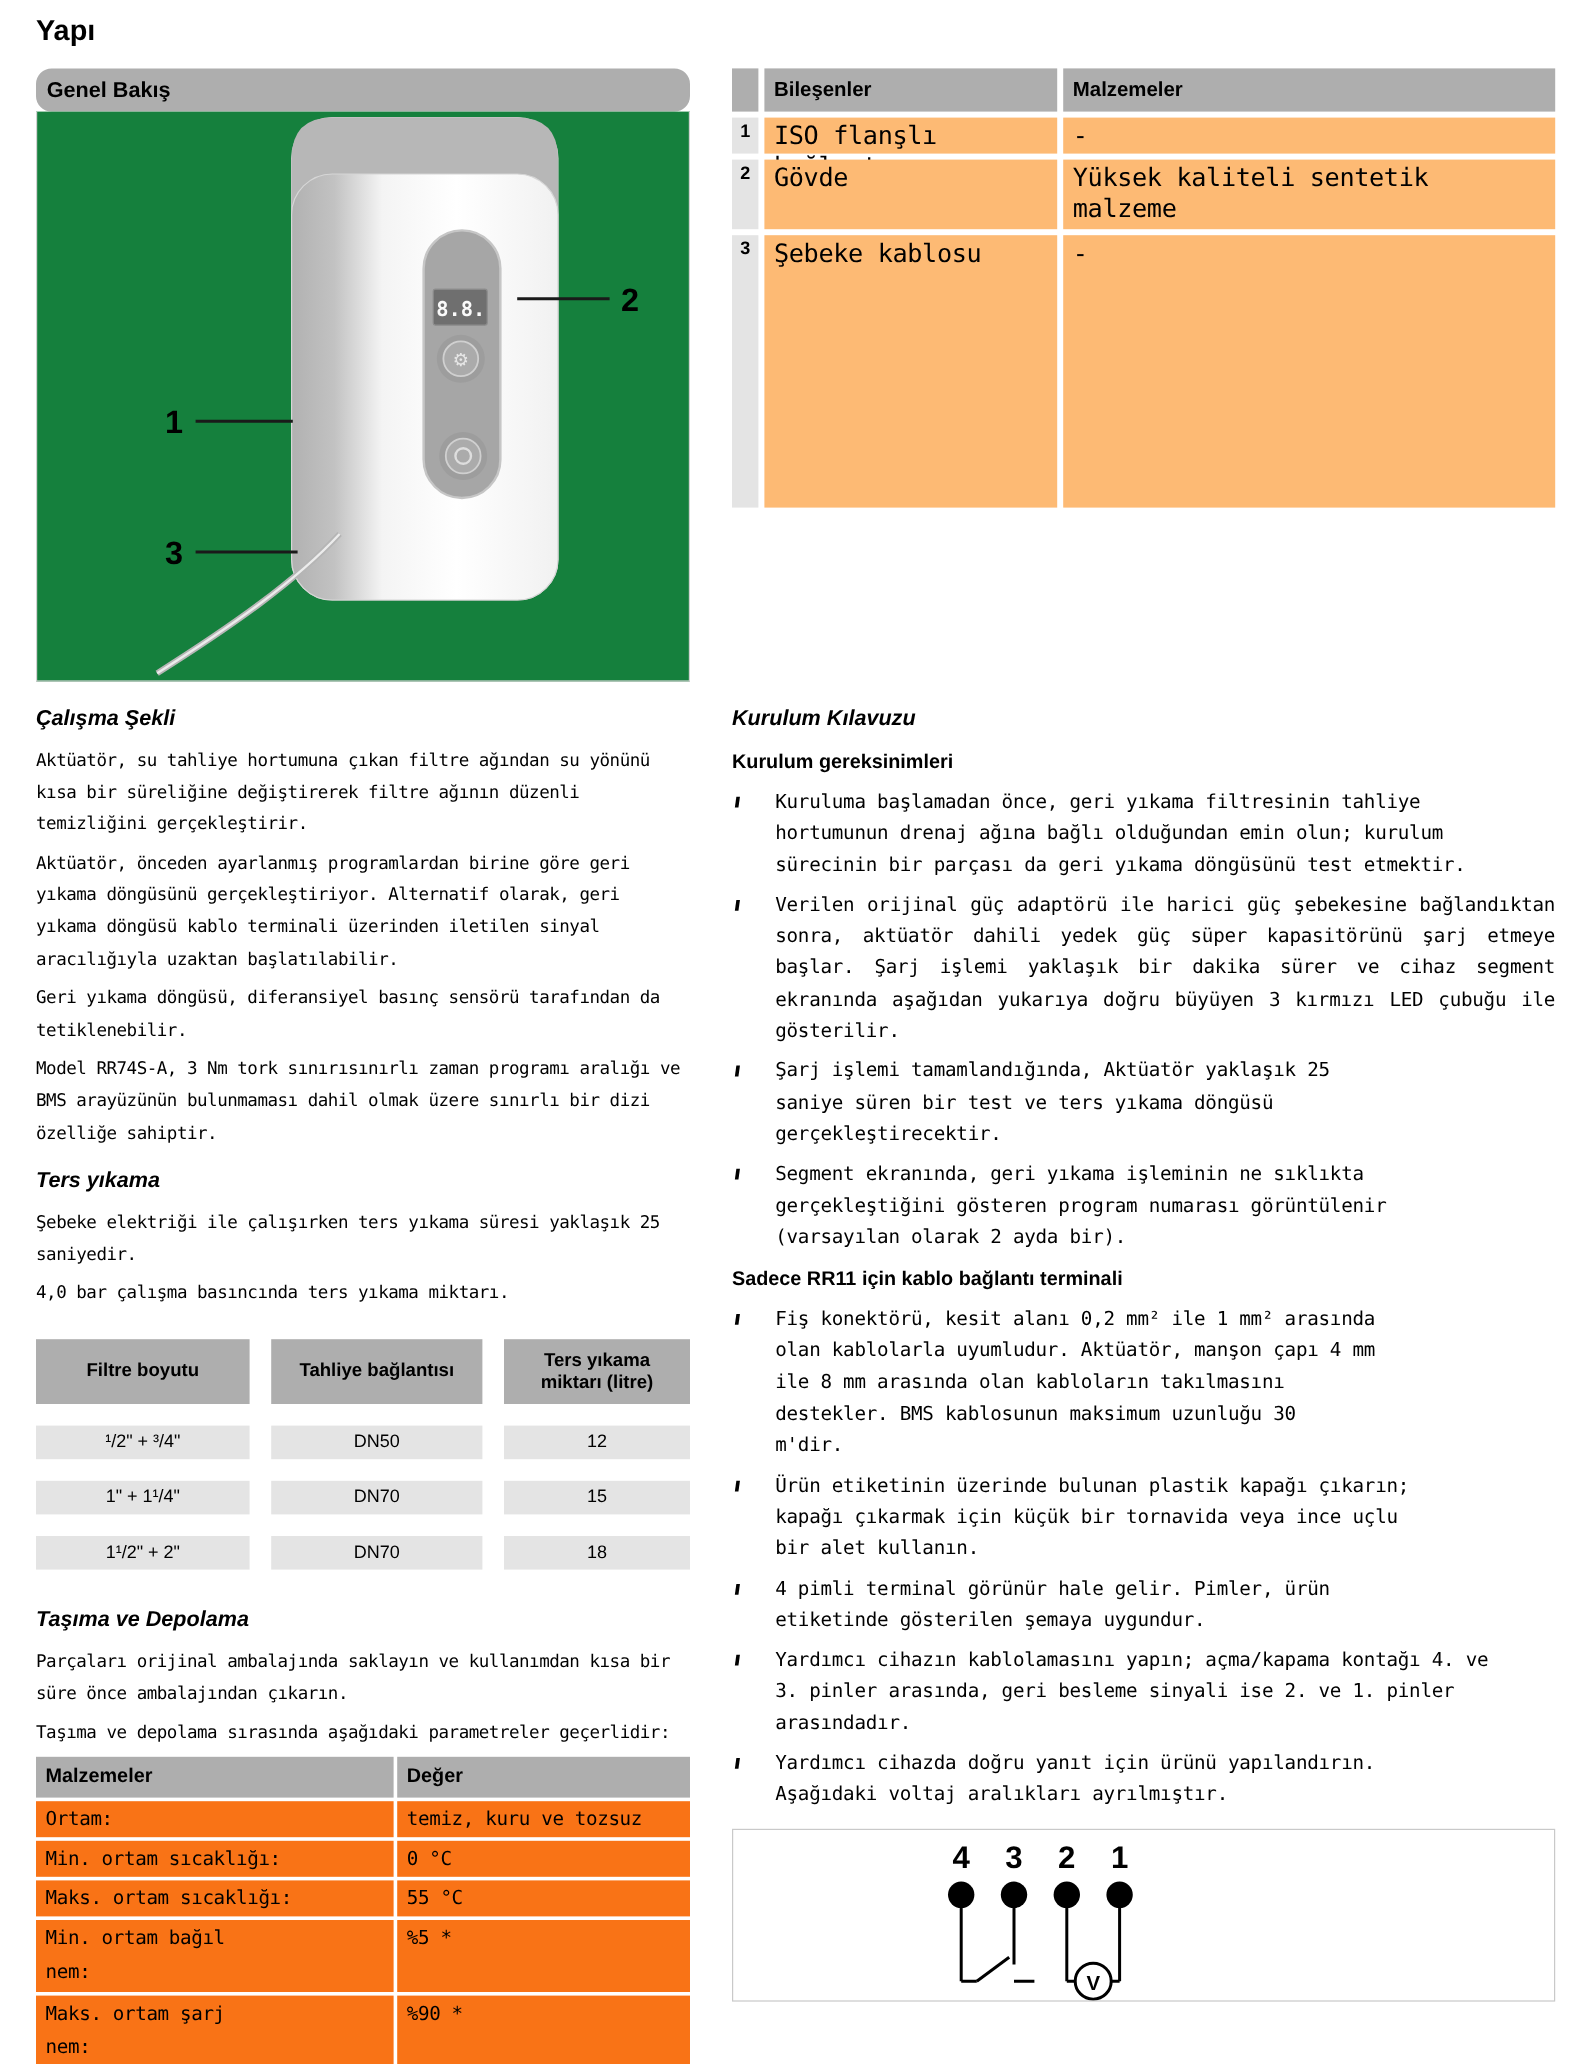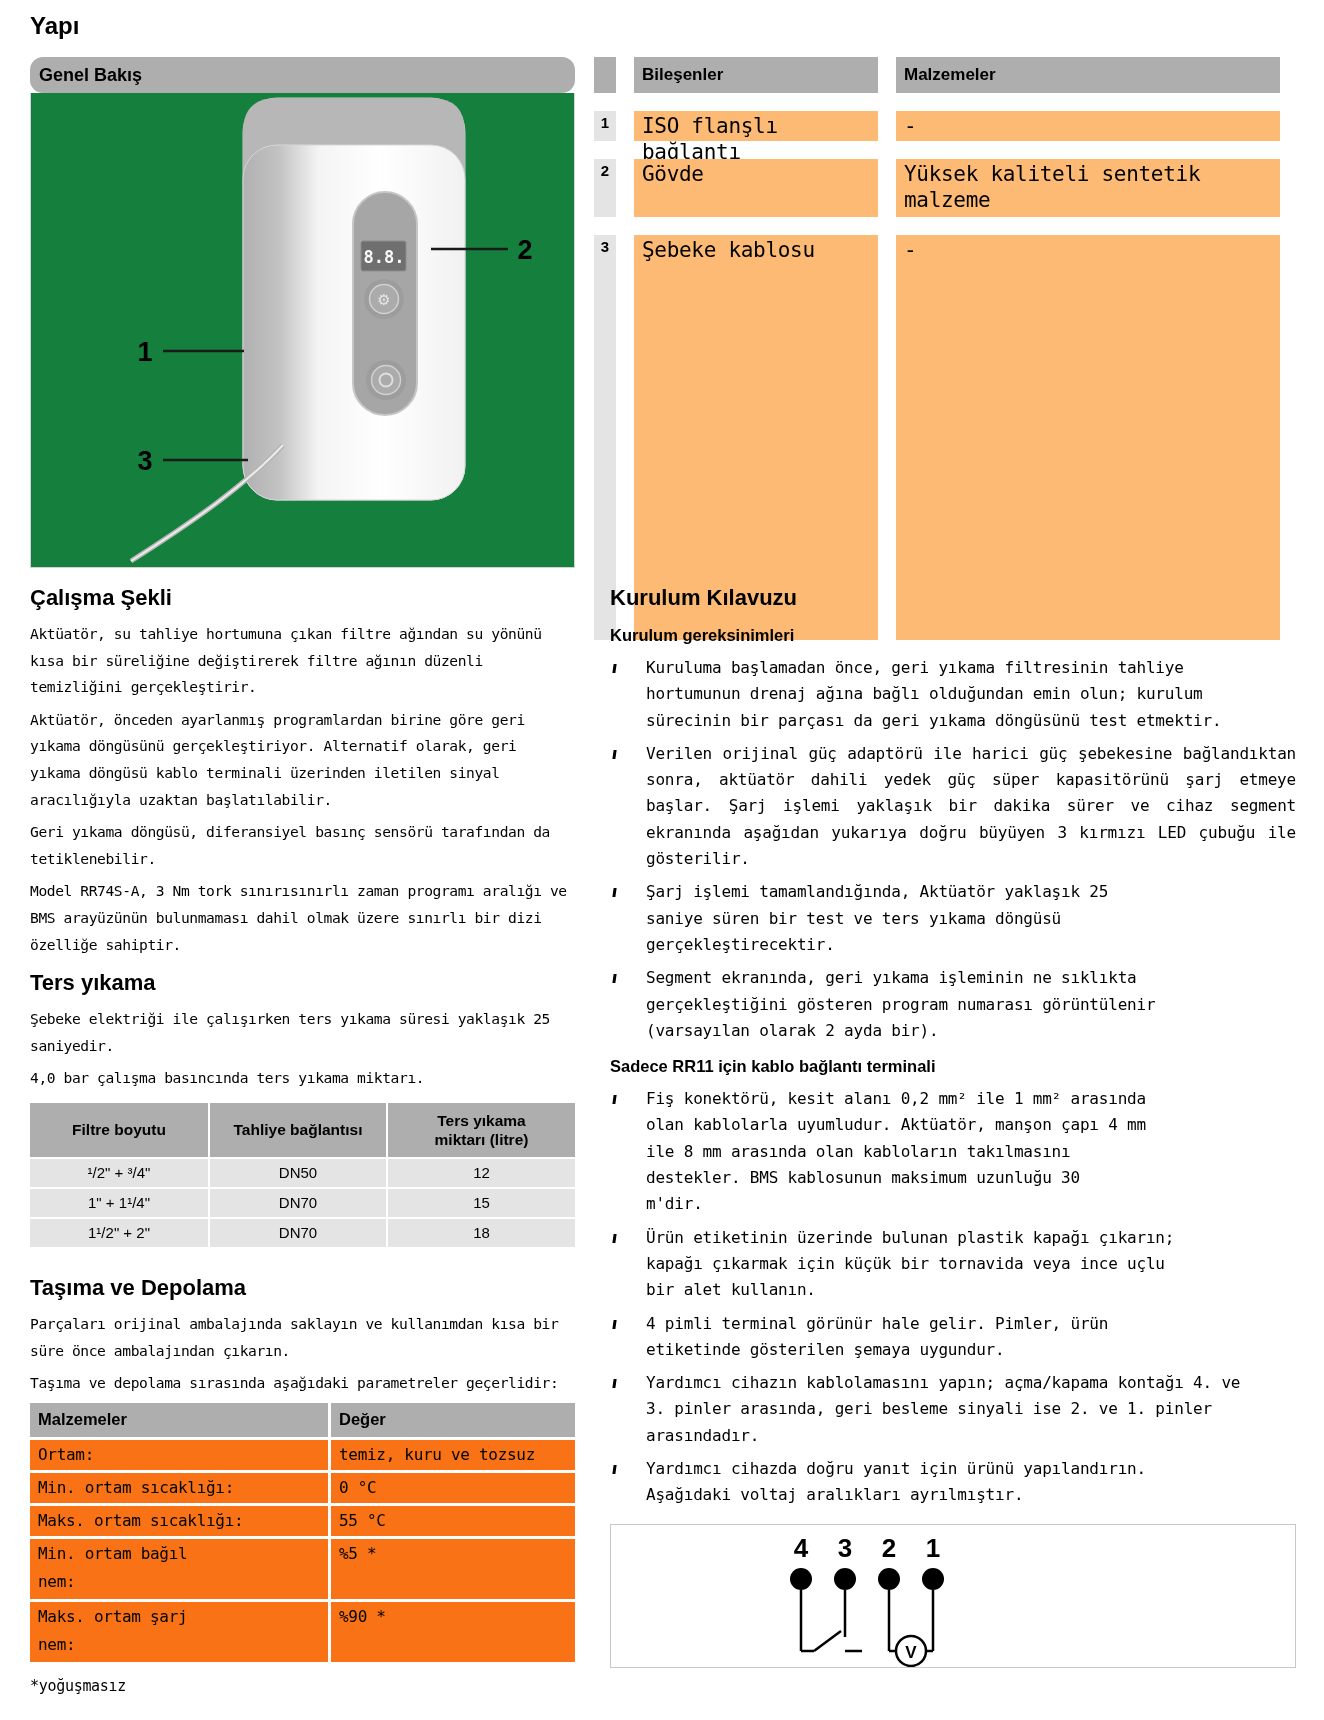--- a/index.html
+++ b/index.html
@@ -1,56 +1,56 @@
 <!DOCTYPE html>
 <html><head>
 <meta charset="utf-8">
 <style>
   html,body{margin:0;padding:0;background:#fff;}
   .page{position:relative;width:1324px;height:1720px;background:#ffffff;
         font-family:"Liberation Sans",sans-serif;color:#000;overflow:hidden;}
 
   h1,h2,h3{margin:0;font-family:"Liberation Sans",sans-serif;font-weight:bold;color:#000;}
   .h1{position:absolute;left:30px;top:12px;font-size:24px;}
-  .h2{font-size:22px;line-height:30px;}
+  .h2{font-size:18px;line-height:30px;font-style:italic;}
   .h3{font-size:16.5px;line-height:24px;}
 
   .mono{font-family:"DejaVu Sans Mono",monospace;}
 
   
   .panel{position:absolute;left:30px;top:57px;width:545px;height:511px;}
   .panel-header{height:36px;background:#aeaeae;display:flex;align-items:center;
                 padding-left:9px;font-size:18px;font-weight:bold;box-sizing:border-box;border-radius:13px;}
   .panel-body{position:relative;height:475px;background:#15803d;
               border:1px solid #d2d2d2;border-top:none;box-sizing:border-box;}
 
   
-  .ctable{position:absolute;left:594px;top:57px;width:686px;height:583px;
+  .ctable{position:absolute;left:610px;top:57px;width:686px;height:366px;
           display:grid;grid-template-columns:22px 244px 1fr;
-          grid-template-rows:36px 30px 58px 1fr;gap:18px;}
+          grid-template-rows:36px 30px 58px 1fr;gap:5px;}
   .ctable .hcell{background:#aeaeae;font-size:17px;font-weight:bold;
                  display:flex;align-items:center;padding-left:8px;box-sizing:border-box;}
   .ctable .cell{background:#fdba74;font-size:21px;line-height:26px;letter-spacing:-0.3px;
                 padding:2px 8px;box-sizing:border-box;white-space:pre-line;}
   .ctable .numcell{background:#e4e4e4;font-family:"Liberation Sans",sans-serif;
                    font-size:15px;font-weight:bold;text-align:center;padding:3px 0 0 0;}
 
   
   .leftcol{position:absolute;left:30px;top:583px;width:545px;}
   .rightcol{position:absolute;left:610px;top:583px;width:686px;}
 
   .para{font-family:"DejaVu Sans Mono",monospace;font-size:14.6px;line-height:26.6px;
         letter-spacing:-0.4px;margin:0 0 6px 0;white-space:pre-line;}
   .leftcol .h2{margin-bottom:8px;}
   .mt10{margin-top:10px;}
   .mt26{margin-top:26px;}
 
   
-  .ftable{margin-top:11px;display:grid;grid-template-columns:178px 176px 1fr;
-          grid-template-rows:54px 28px 28px 28px;gap:2px;}
+  .ftable{margin-top:24px;display:grid;grid-template-columns:178px 176px 1fr;
+          grid-template-rows:54px 28px 28px 28px;gap:18px;}
   .ftable .hcell{background:#aeaeae;font-size:15.5px;font-weight:bold;text-align:center;
                  display:flex;align-items:center;justify-content:center;white-space:pre-line;line-height:19px;}
   .ftable .cell{background:#e4e4e4;font-size:15px;text-align:center;
                 display:flex;align-items:center;justify-content:center;}
 
   
   .ptable{margin-top:6px;display:grid;grid-template-columns:298px 1fr;
           grid-template-rows:34px 30px 30px 30px 60px 60px;gap:3px 3px;}
   .ptable .hcell{background:#aeaeae;font-size:16.5px;font-weight:bold;
                  display:flex;align-items:center;padding-left:8px;box-sizing:border-box;}

